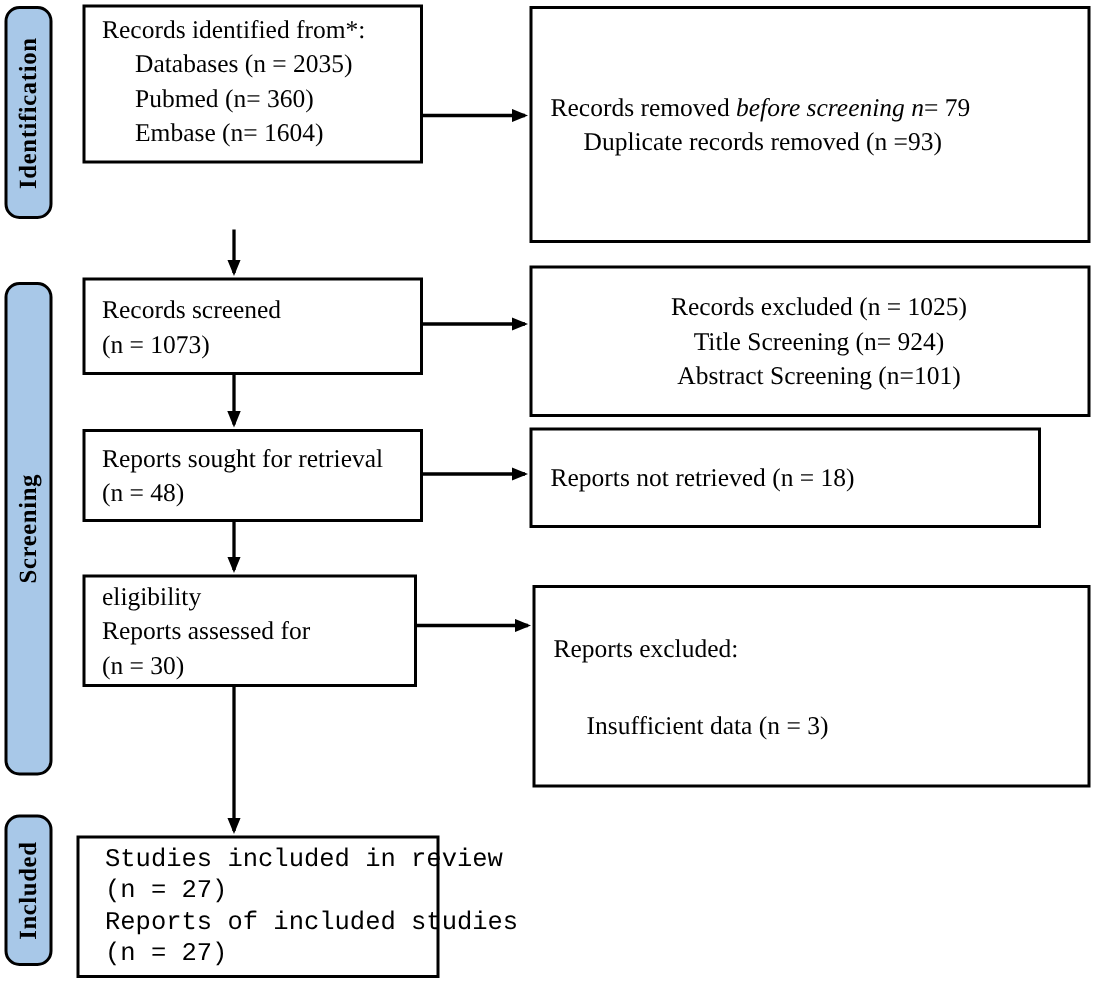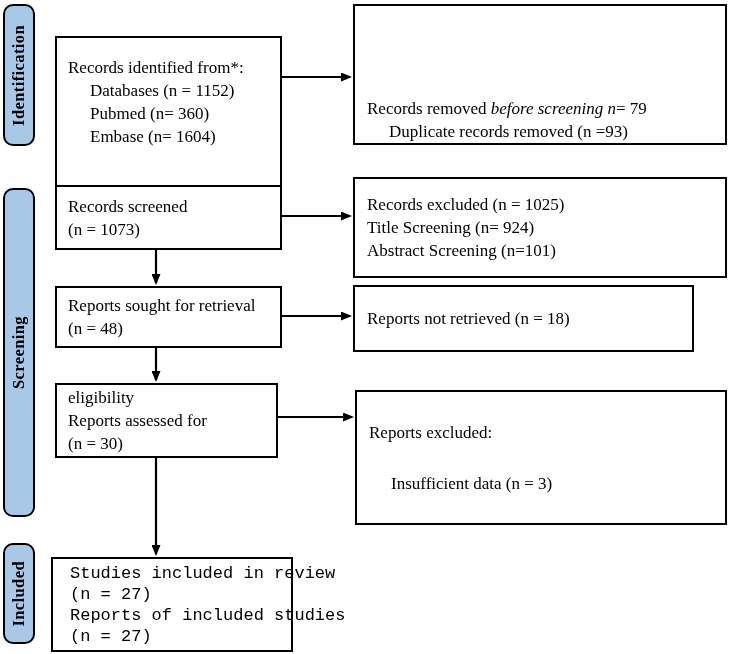--- a/index.html
+++ b/index.html
@@ -22,28 +22,28 @@
     font-weight:bold; font-size:16.5px; letter-spacing:0.4px; white-space:nowrap;
   }
   .box {
     position:absolute; box-sizing:border-box; background:#ffffff;
     border:2px solid #000; line-height:23px;
   }
   .box .line { white-space:nowrap; }
   .indent { padding-left:22px; }
   .vcenter { display:flex; flex-direction:column; justify-content:center; }
   
-  .box-identified { left:55px; top:3px;   width:227px; height:172px; padding:18px 6px 0 11px;margin-top:33px; }
+  .box-identified { left:55px; top:3px;   width:227px; height:106px; padding:3px 6px 0 11px; }
   .box-screened   { left:55px; top:185px; width:227px; height:65px;  padding-left:11px; }
   .box-sought     { left:55px; top:286px; width:227px; height:62px;  padding-left:11px; }
   .box-assessed   { left:55px; top:383px; width:223px; height:75px;  padding-left:11px; }
   .box-included   { left:51px; top:557px; width:242px; height:95px;  padding-left:17px; line-height:21px;font-family:Liberation Mono, monospace; }
   
-  .box-removed       { left:353px; top:4px;   width:374px; height:141px; padding-left:12px;justify-content:flex-end; }
-  .box-rec-excluded  { left:353px; top:177px; width:374px; height:101px; padding-left:12px; }
+  .box-removed       { left:353px; top:4px;   width:374px; height:158px; padding-left:12px; }
+  .box-rec-excluded  { left:353px; top:177px; width:374px; height:101px; padding-left:12px;text-align:center; }
   .box-not-retrieved { left:353px; top:285px; width:341px; height:67px;  padding-left:12px; }
   .box-rep-excluded  { left:355px; top:390px; width:372px; height:135px; padding-left:12px;gap:28px; }
   .em { font-style:italic; }
 </style>
 </head>
 <body>
 
 <div class="canvas">
 
   <svg class="arrow-layer" width="730" height="654" viewBox="0 0 730 654" xmlns="http://www.w3.org/2000/svg">
@@ -67,21 +67,21 @@
   </div>
   <div class="stage stage-screening">
     <span class="vlabel">Screening</span>
   </div>
   <div class="stage stage-included">
     <span class="vlabel">Included</span>
   </div>
 
   <div class="box box-identified">
     <div class="line">Records identified from*:</div>
-    <div class="line indent">Databases (n = 1152)</div>
+    <div class="line indent">Databases (n = 2035)</div>
     <div class="line indent">Pubmed (n= 360)</div>
     <div class="line indent">Embase (n= 1604)</div>
   </div>
 
   <div class="box box-screened vcenter">
     <div class="line">Records screened</div>
     <div class="line">(n = 1073)</div>
   </div>
 
   <div class="box box-sought vcenter">

